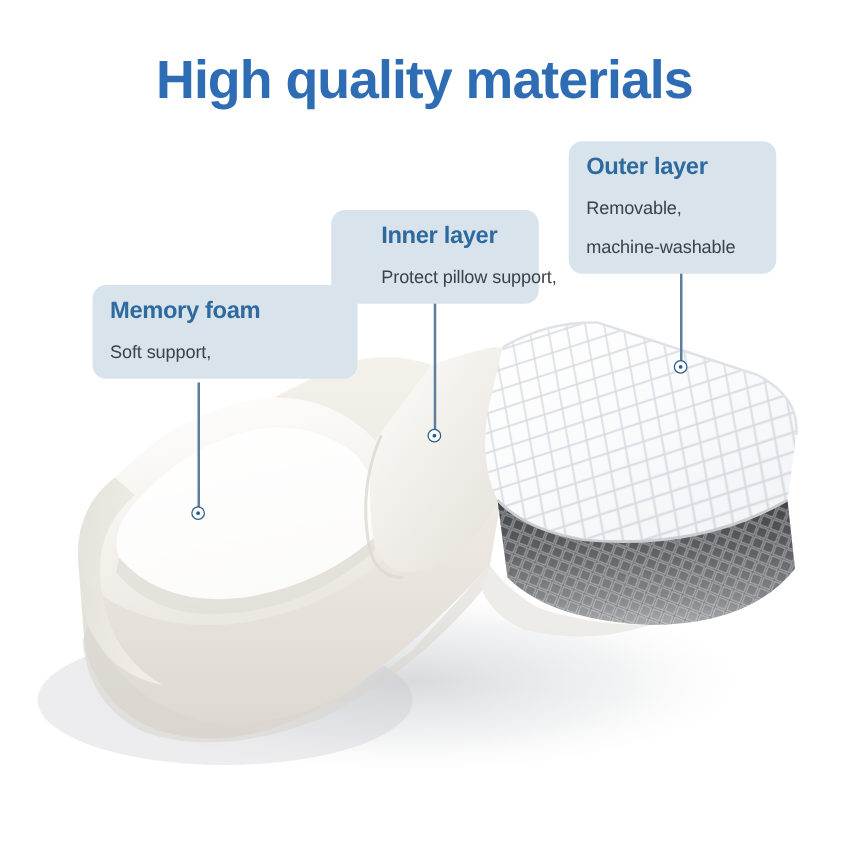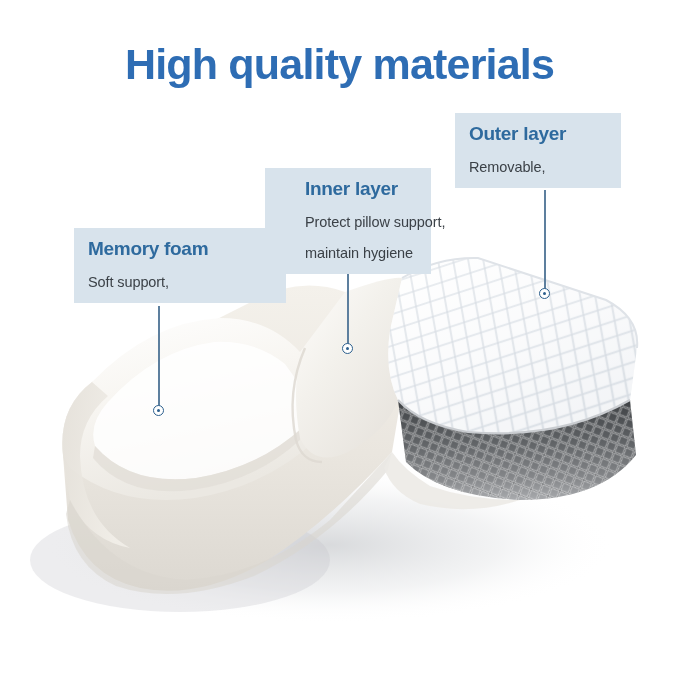--- a/index.html
+++ b/index.html
@@ -38,21 +38,21 @@
     left: 0;
     top: 0;
     width: 679px;
     height: 684px;
   }
 
   
   .callout {
     position: absolute;
     background: #d8e3ec;
-    border-radius: 0;
+    border-radius: 11px;
     padding: 9px 14px 11px 14px;
     box-sizing: border-box;
   }
   .callout-title {
     color: #2e6a9e;
     font-size: 19px;
     font-weight: bold;
     line-height: 24px;
     letter-spacing: -0.3px;
     white-space: nowrap;
@@ -252,21 +252,21 @@
   <div class="leader-dot" id="dot-outer"></div>
 
   <div class="callout" id="callout-memory">
     <div class="callout-title">Memory foam</div>
     <div class="callout-sub">Soft support,</div>
   </div>
 
   <div class="callout" id="callout-inner">
     <div class="callout-title">Inner layer</div>
     <div class="callout-sub">Protect pillow support,</div>
-    <div class="callout-sub">maintain hygiene</div>
   </div>
 
   <div class="callout" id="callout-outer">
     <div class="callout-title">Outer layer</div>
     <div class="callout-sub">Removable,</div>
+    <div class="callout-sub">machine-washable</div>
   </div>
 
 </div>
 
 </body></html>

